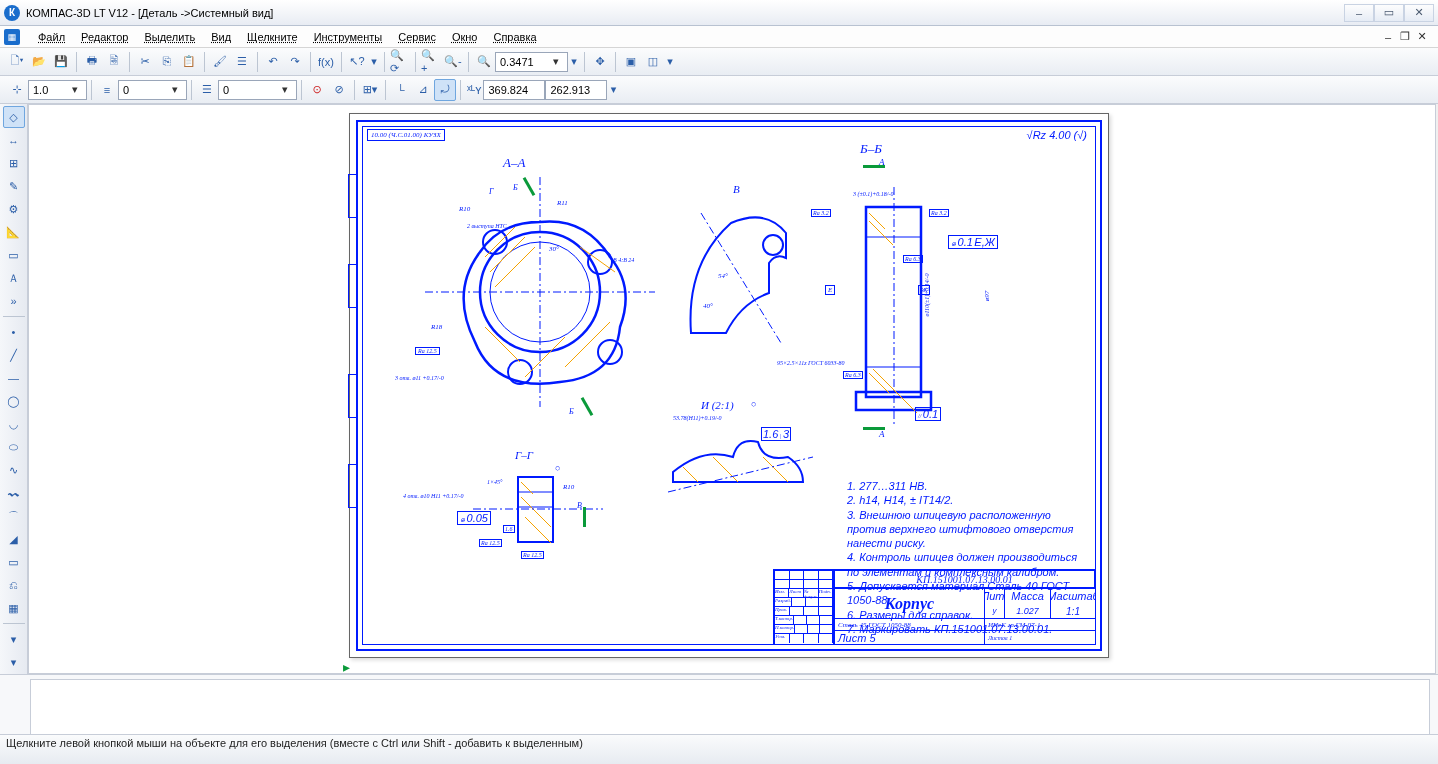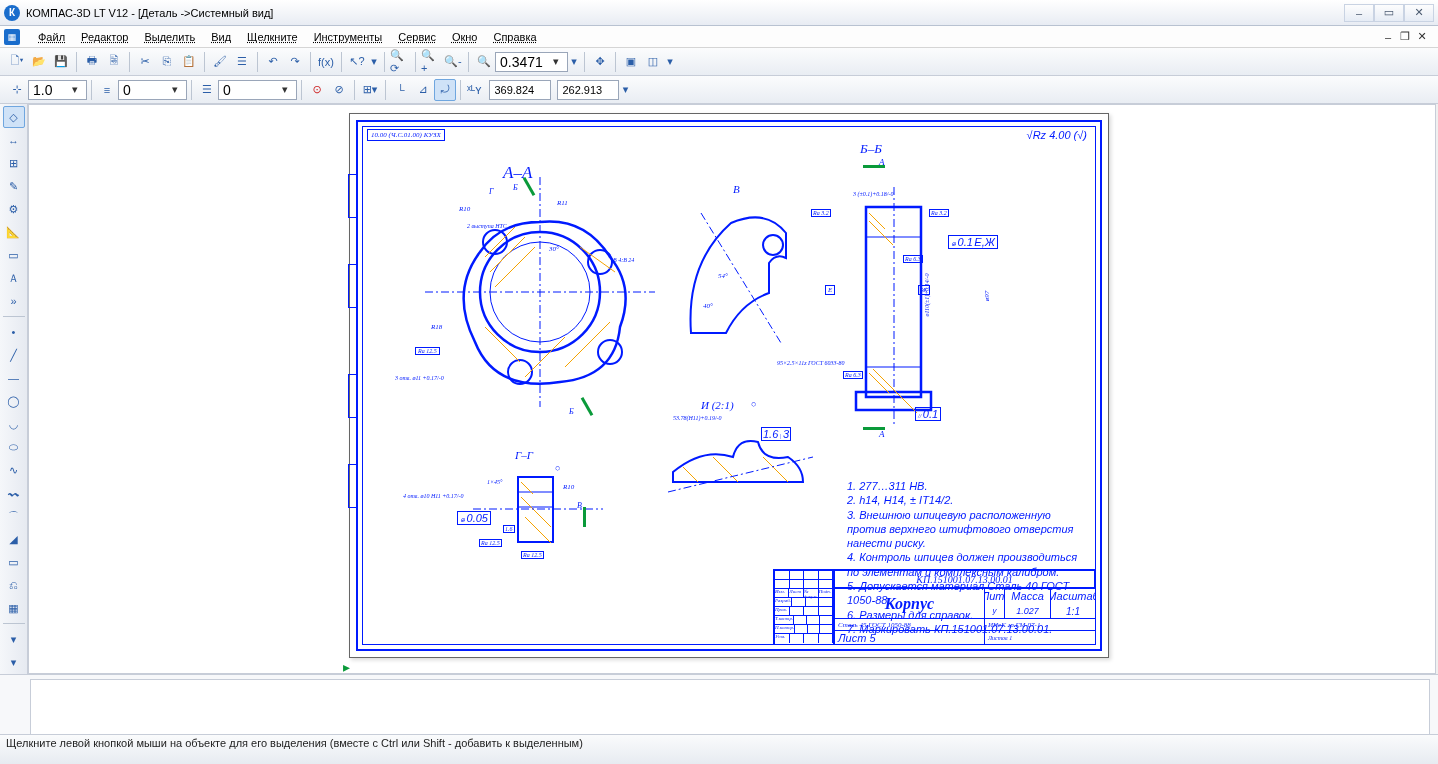--- a/index.html
+++ b/index.html
@@ -16,23 +16,23 @@
   .menubar .app-icon { width:16px; height:16px; background:#1a6dcc; border-radius:2px; display:flex; align-items:center; justify-content:center; color:#fff; font-size:9px; margin-right:10px; }
   .menubar .menuitem { padding:2px 8px; cursor:pointer; text-decoration:underline; text-decoration-style:dotted; }
   .mdi-btns { margin-left:auto; display:flex; gap:1px; padding-right:4px;}
   .mdi-btn { width:16px; height:14px; display:flex; align-items:center; justify-content:center; color:#333; cursor:pointer; }
 
   
   .toolbar { height:28px; background:linear-gradient(#fbfcfd,#e9edf3); border-bottom:1px solid #c7cdd8; display:flex; align-items:center; padding:0 6px; gap:0; }
   .tb-btn { width:22px; height:22px; display:flex; align-items:center; justify-content:center; cursor:pointer; border:1px solid transparent; border-radius:2px; color:#2b5ea8; }
   .tb-sep { width:1px; height:20px; background:#bcc5d2; margin:0 4px; }
   .tb-combo { height:20px; border:1px solid #9aa6b9; background:#fff; display:flex; align-items:center; padding:0 2px 0 4px; gap:3px; }
-  .tb-combo input { border:none; outline:none; width:50px; font-size:14px; background:transparent;}
+  .tb-combo input { border:none; outline:none; width:50px; font-size:11px; background:transparent;}
   .tb-combo .drop { width:12px; color:#333; cursor:pointer;}
-  .tb-input { height:20px; width:62px; border:1px solid #9aa6b9; background:#fff; padding:0 4px; font-size:11px;margin-left:6px; }
+  .tb-input { height:20px; width:62px; border:1px solid #9aa6b9; background:#fff; padding:0 4px; font-size:11px; }
 
   
   .leftbar { position:absolute; left:0; top:104px; width:28px; bottom:36px; background:linear-gradient(90deg,#f5f7fa,#e6eaf1); border-right:1px solid #c7cdd8; display:flex; flex-direction:column; align-items:center; padding-top:2px; gap:1px;}
   .leftbar .hr { width:22px; height:1px; background:#bcc5d2; margin:3px 0;}
   .left-btn { width:22px; height:22px; display:flex; align-items:center; justify-content:center; cursor:pointer; color:#2b5ea8; border:1px solid transparent; border-radius:2px;}
   .left-btn.active{ background:#cfe2f7; border-color:#6fa6df;}
 
   
   .canvas-wrap { position:absolute; left:28px; right:2px; top:104px; bottom:90px; background:#fff; overflow:hidden; border:1px solid #c7cdd8; }
   .paper { position:absolute; left:320px; top:8px; width:760px; height:545px; background:#fff; border:1px solid #666; box-shadow:2px 2px 4px rgba(0,0,0,.15);}
@@ -206,21 +206,21 @@
   <div class="paper">
     <div class="frame-outer">
       <div class="frame-inner">
 
         <div class="bp-text" style="left:4px;top:2px;font-size:7px;border:1px solid #001aff;padding:1px 3px">10.00 (Ч.С.01.00) КУЗХ</div>
 
         <div class="bp-text" style="right:8px;top:2px;font-size:9px">
           <span style="color:#001aff">√</span><span>Rz 4.00 (√)</span>
         </div>
 
-        <div class="bp-text" style="left:140px;top:36px;font-size:17px">А–А</div>
+        <div class="bp-text" style="left:140px;top:28px;font-size:13px">А–А</div>
 
         <div class="bp-text" style="left:497px;top:14px;font-size:13px">Б–Б</div>
 
         <div class="bp-text" style="left:370px;top:56px;font-size:11px">В</div>
 
         <div class="bp-text" style="left:338px;top:272px;font-size:11px">И (2:1)</div>
 
         <div class="bp-text" style="left:152px;top:322px;font-size:11px">Г–Г</div>
 
         <svg style="position:absolute;left:62px;top:50px" width="230" height="230">

